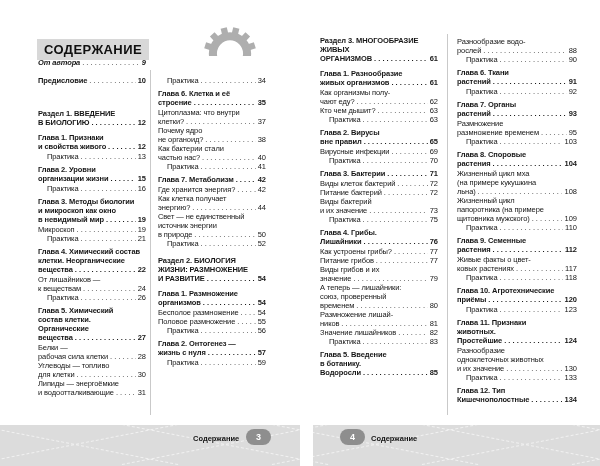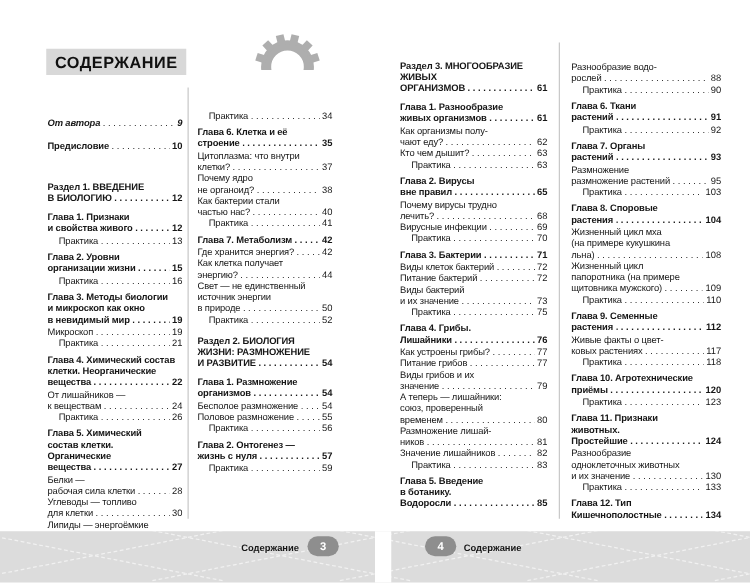--- a/index.html
+++ b/index.html
@@ -10,21 +10,21 @@
     -webkit-font-smoothing:antialiased;
   }
   .title-box{
     position:absolute;left:37px;top:39px;
     background:var(--title-bg,#d8d8d8);
     font-weight:bold;font-size:13px;letter-spacing:.4px;
     padding:3px 7px 3px 7px;color:#101010;
   }
   .gear{position:absolute;left:203px;top:22px}
   .col{position:absolute;font-size:7.5px;line-height:9px}
-  .col-1{left:38px;top:82px;width:108px}
+  .col-1{left:38px;top:58px;width:108px}
   .col-2{left:158px;top:76px;width:108px}
   .col-3{left:320px;top:36px;width:118px}
   .col-4{left:457px;top:37px;width:120px}
   .vdiv{position:absolute;width:1px;background:var(--divider,#c9c9c9)}
   .vdiv-left{left:150px;top:70px;height:345px}
   .vdiv-right{left:447px;top:34px;height:381px}
   .e{margin:0}
   .e .t{letter-spacing:-0.1px;white-space:nowrap}
   .row{display:flex;align-items:baseline}
   .leader{flex:1;overflow:hidden;white-space:nowrap;margin:0 2px;min-width:5px;font-style:normal;font-weight:normal}
@@ -32,21 +32,21 @@
   .n{white-space:nowrap}
   .e.section .t,.e.section .n,.e.section .leader{font-weight:bold}
   .e.chapter .t,.e.chapter .n,.e.chapter .leader{font-weight:bold}
   .e.author .t,.e.author .n{font-weight:bold;font-style:italic}
   .e.preface .t,.e.preface .n{font-weight:bold}
   .e.practice{padding-left:9px}
   .e.section{margin:8px 0 6px}
   .e.chapter{margin-top:4px;margin-bottom:1px}
   .e.author{margin-bottom:9px}
   .e.preface{margin-bottom:24px}
-  .col > .e:first-child{margin-top:12px}
+  .col > .e:first-child{margin-top:0}
   .band{
     position:absolute;left:0;top:425px;width:600px;height:41px;
     background:var(--band-bg,#dcdcdc);overflow:hidden;
   }
   .bandline{position:absolute;top:19px;width:210px;border-top:1px dashed #f1f1f1}
   .xl{transform:rotate(11deg)}
   .xr{transform:rotate(-11deg)}
   .band-gap{position:absolute;left:300px;top:425px;width:13px;height:41px;background:#fff}
   .footer-label{position:absolute;font-weight:bold;font-size:7.5px;color:#161616}
   .footer-label-left{left:193px;top:434px}
@@ -396,28 +396,20 @@
     </div>
     <div class="e chapter">
       <div class="t">Глава 2. Вирусы</div>
       <div class="row">
         <span class="t">вне правил</span>
         <span class="leader"></span>
         <span class="n">65</span>
       </div>
     </div>
     <div class="e topic">
-      <div class="t">Почему вирусы трудно</div>
-      <div class="row">
-        <span class="t">лечить?</span>
-        <span class="leader"></span>
-        <span class="n">68</span>
-      </div>
-    </div>
-    <div class="e topic">
       <div class="row">
         <span class="t">Вирусные инфекции</span>
         <span class="leader"></span>
         <span class="n">69</span>
       </div>
     </div>
     <div class="e practice">
       <div class="row">
         <span class="t">Практика</span>
         <span class="leader"></span>
@@ -566,21 +558,21 @@
       <div class="t">Глава 7. Органы</div>
       <div class="row">
         <span class="t">растений</span>
         <span class="leader"></span>
         <span class="n">93</span>
       </div>
     </div>
     <div class="e topic">
       <div class="t">Размножение</div>
       <div class="row">
-        <span class="t">размножение растений</span>
+        <span class="t">размножение временем</span>
         <span class="leader"></span>
         <span class="n">95</span>
       </div>
     </div>
     <div class="e practice">
       <div class="row">
         <span class="t">Практика</span>
         <span class="leader"></span>
         <span class="n">103</span>
       </div>

